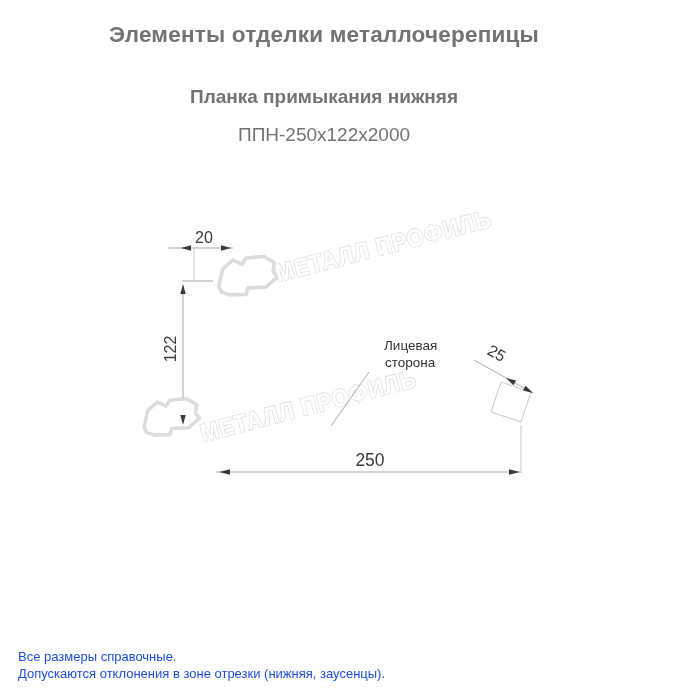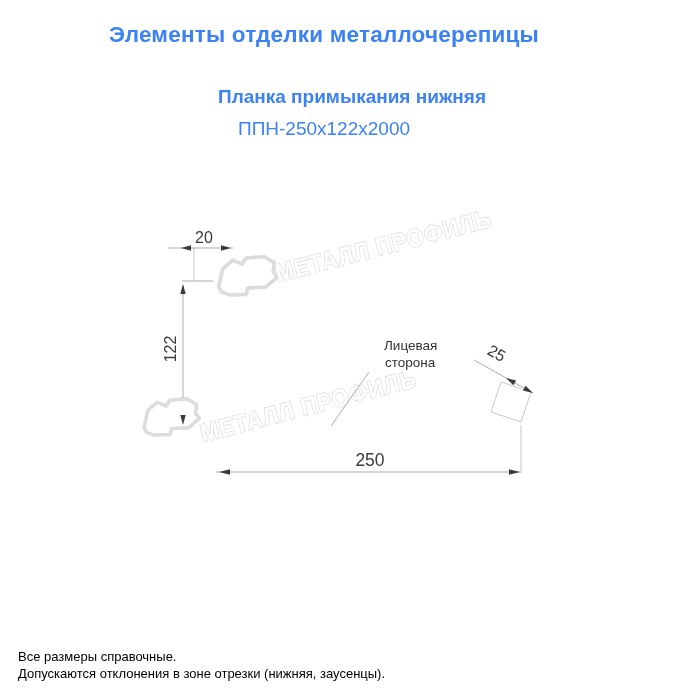--- a/index.html
+++ b/index.html
@@ -3,25 +3,25 @@
 <meta charset="utf-8">
 <style>
   html,body{margin:0;padding:0;background:#ffffff;}
   .page{
     position:relative;
     width:700px;height:700px;
     background:#ffffff;
     font-family:"Liberation Sans", sans-serif;
     overflow:hidden;
   }
-  .hdr{position:absolute;left:0;width:648px;text-align:center;color:#3b82f6;}
+  .hdr{position:absolute;left:0;width:648px;text-align:center;color:#737373;}
   .title{top:22px;font-size:22.5px;font-weight:bold;letter-spacing:.2px;}
-  .subtitle{top:86px;font-size:19px;font-weight:bold;padding-left:28px;}
-  .model{top:118px;font-size:19px;font-weight:normal;}
-  .footer-note{position:absolute;left:18px;color:#000000;font-size:13px;}
+  .subtitle{top:86px;font-size:19px;font-weight:bold;}
+  .model{top:124px;font-size:19px;font-weight:normal;}
+  .footer-note{position:absolute;left:18px;color:#1d4ed8;font-size:13px;}
   .note1{top:649px;}
   .note2{top:666px;}
   svg{position:absolute;left:0;top:0;}
   .dimline{stroke:#a9adad;stroke-width:1;fill:none;}
   .extline{stroke:#c6c9c9;stroke-width:1;fill:none;}
   .arrow{fill:#3a3a3a;stroke:none;}
   .dimtext{fill:#3a3a3a;font-size:16px;font-family:"Liberation Sans",sans-serif;}
   .lbltext{fill:#333333;font-size:13.5px;font-family:"Liberation Sans",sans-serif;}
   .wm-text{
     fill:#ffffff;stroke:#dcdcdc;stroke-width:1.5px;paint-order:stroke;

